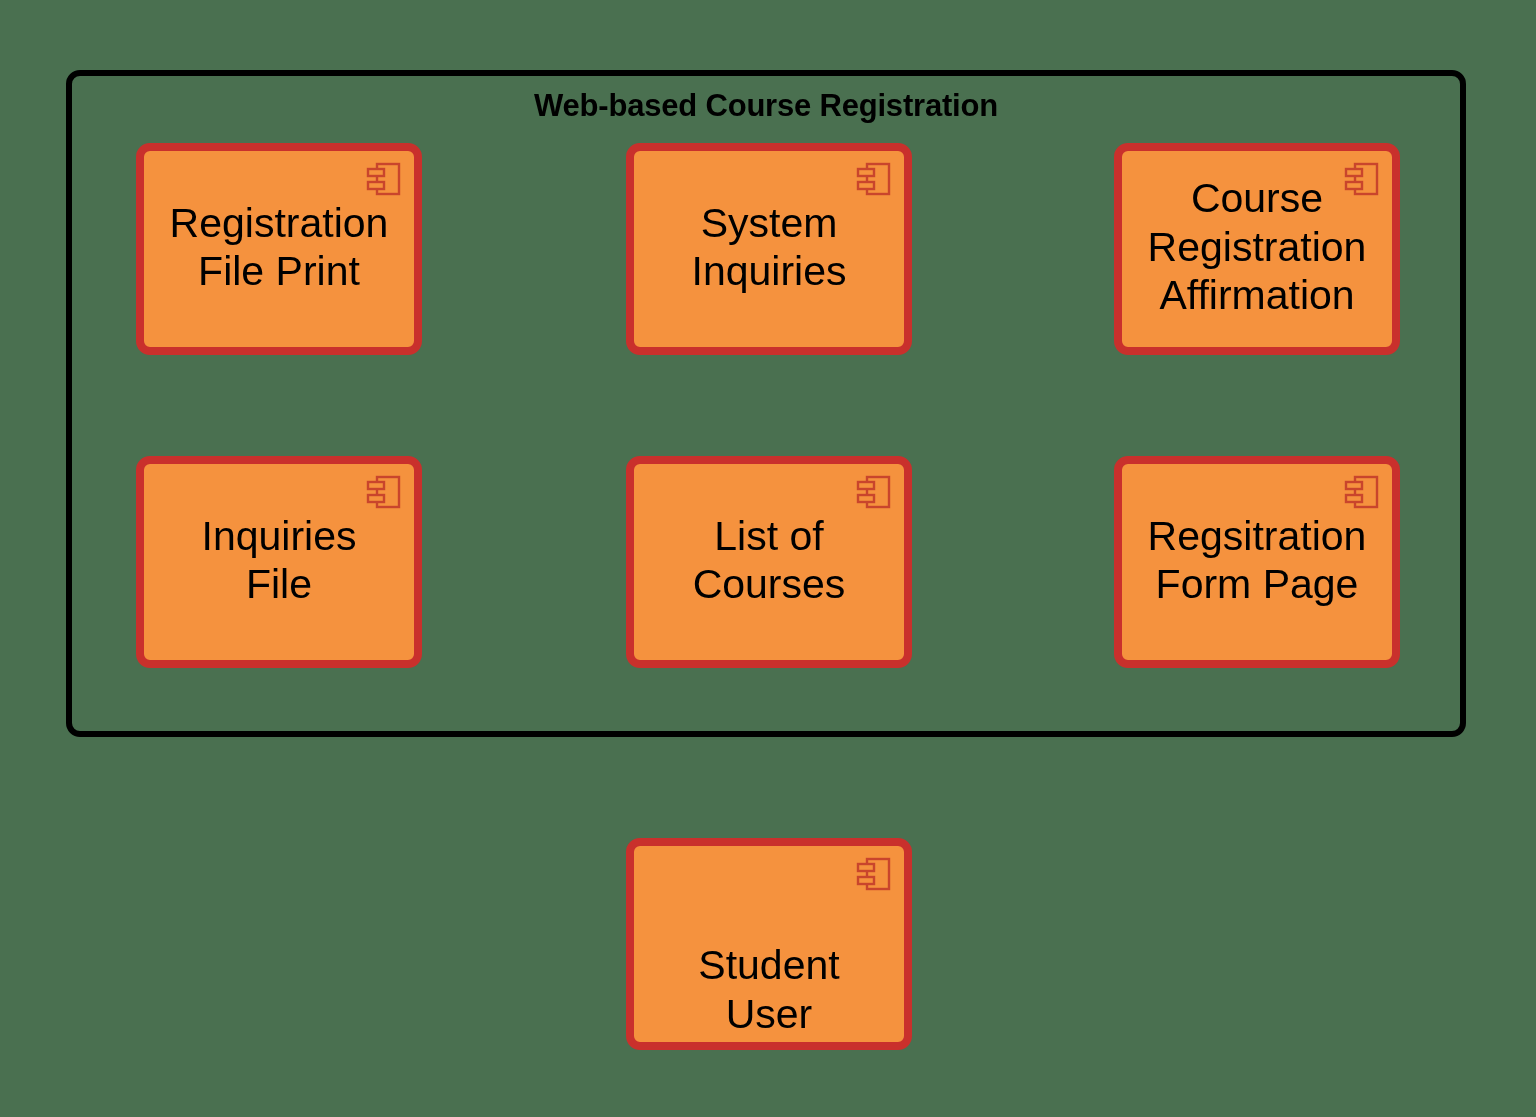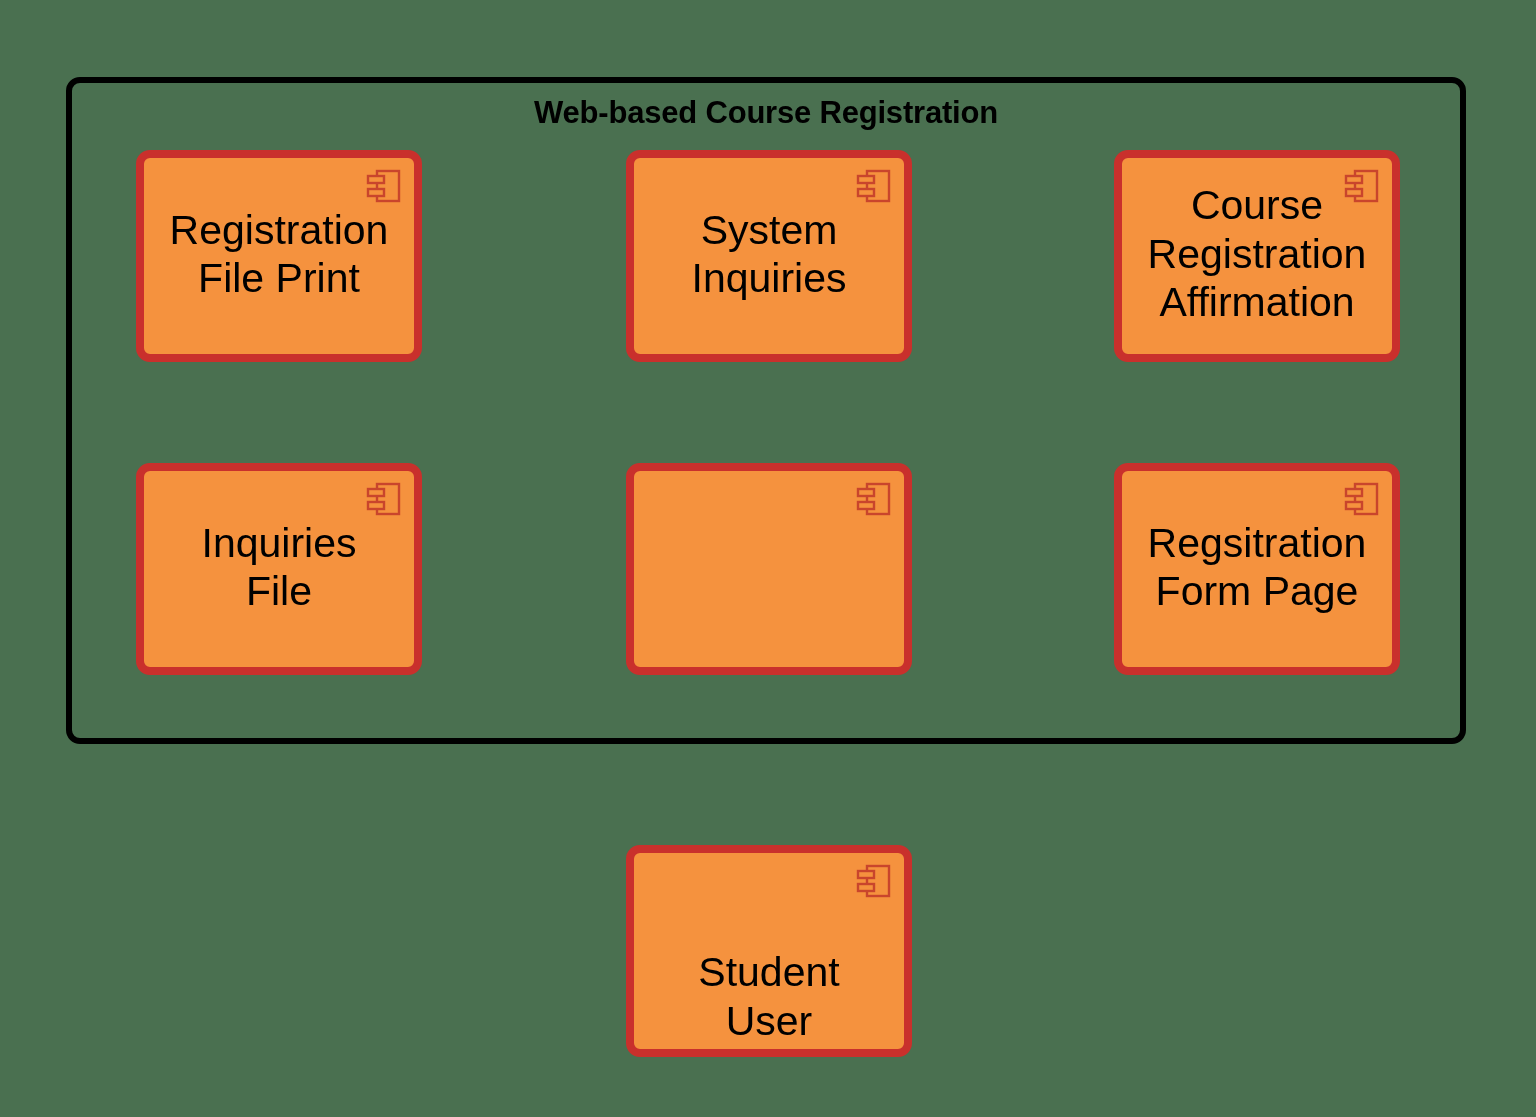--- a/index.html
+++ b/index.html
@@ -11,21 +11,21 @@
     width: 1536px;
     height: 1117px;
     background: #4a7050;
     font-family: "Liberation Sans", sans-serif;
     overflow: hidden;
     position: relative;
   }
 
   #stage {
     position: absolute;
-    left: 0; top: 11px;
+    left: 0; top: 4px;
     width: 1536px;
     height: 876px;
   }
 
   
   .boundary {
     position: absolute;
     left: 66px;
     top: 66px;
     width: 1400px;
@@ -156,20 +156,22 @@
   </div>
 
   <div class="component pos-r2c2">
     <span class="component-icon">
       <svg viewBox="0 0 38 38" xmlns="http://www.w3.org/2000/svg">
         <rect x="12" y="4" width="22" height="30" fill="none" stroke="#c9452c" stroke-width="2.4"></rect>
         <rect x="3" y="9" width="16" height="7" fill="#f5923e" stroke="#c9452c" stroke-width="2.4"></rect>
         <rect x="3" y="22" width="16" height="7" fill="#f5923e" stroke="#c9452c" stroke-width="2.4"></rect>
       </svg>
     </span>
+    <span class="component-label">List of
+Courses</span>
   </div>
 
   <div class="component pos-r2c3">
     <span class="component-icon">
       <svg viewBox="0 0 38 38" xmlns="http://www.w3.org/2000/svg">
         <rect x="12" y="4" width="22" height="30" fill="none" stroke="#c9452c" stroke-width="2.4"></rect>
         <rect x="3" y="9" width="16" height="7" fill="#f5923e" stroke="#c9452c" stroke-width="2.4"></rect>
         <rect x="3" y="22" width="16" height="7" fill="#f5923e" stroke="#c9452c" stroke-width="2.4"></rect>
       </svg>
     </span>

